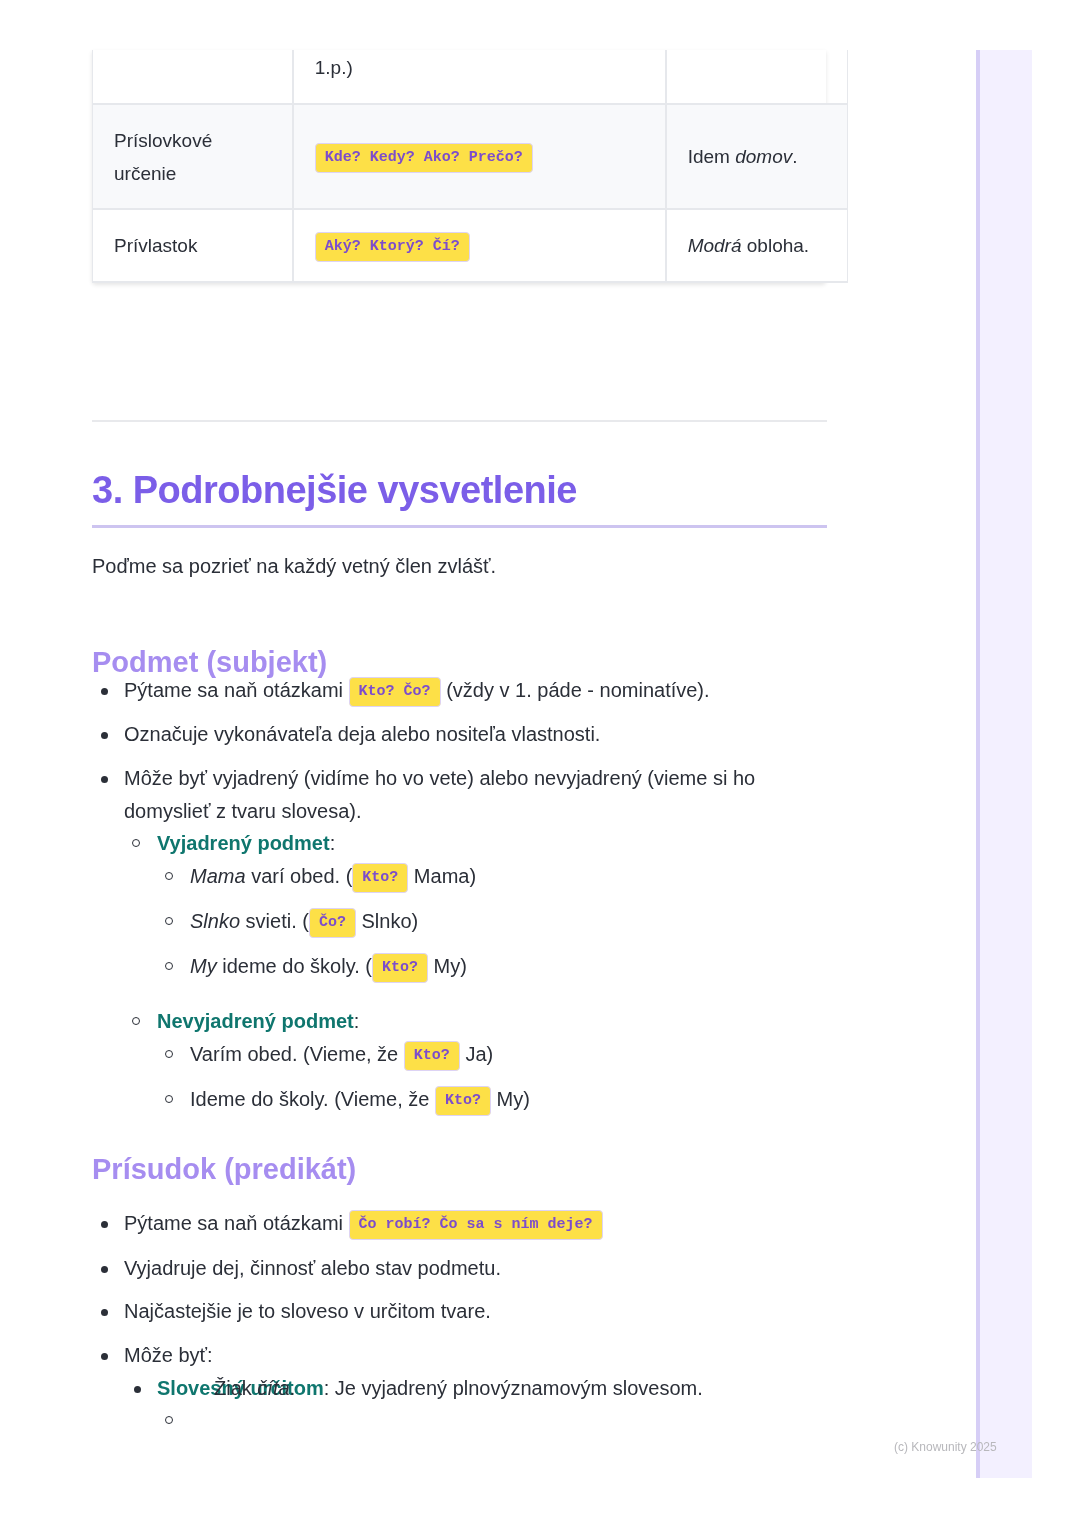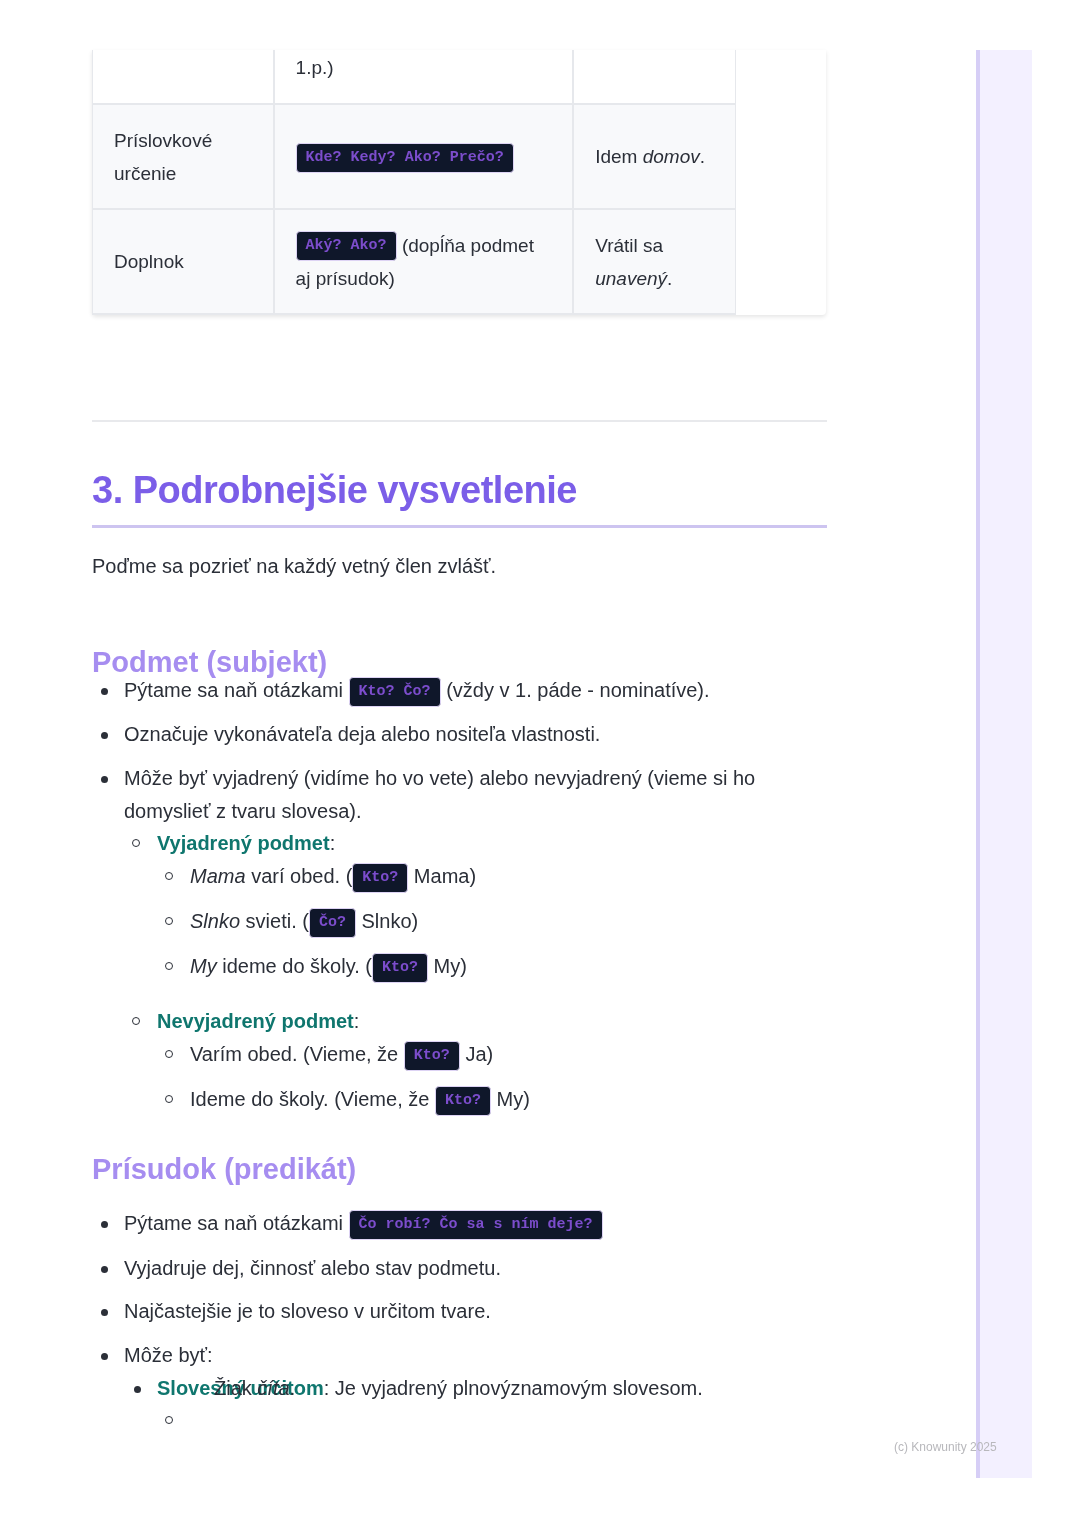--- a/index.html
+++ b/index.html
@@ -8,40 +8,40 @@
     font-family: "Liberation Sans", "DejaVu Sans", sans-serif;
     color: #1f2330;
   }
 
   
   .tbl-wrap {
     position: absolute; left: 92px; top: 50px; width: 734px;
     box-shadow: 0 2px 4px rgba(0,0,0,0.10);
     border-radius: 0 0 4px 4px;
   }
-  table { border-collapse: collapse; width: 644px; font-size: 19px; line-height: 33px; }
+  table { border-collapse: collapse; width: 756px; font-size: 19px; line-height: 33px; }
   td {
     border: 2px solid #e6e8ec; vertical-align: middle;
     padding: 0 21px; color: #2b2f38;
   }
   tr.r0 td { border-top: none; height: 52px; vertical-align: top; padding-top: 1px; }
   tr.r1 td { height: 103px; background: #f8f9fb; }
   tr.r2 td { height: 71px; background: #ffffff; }
   tr.r3 td { height: 103px; background: #f8f9fb; }
   td.c0 { width: 152px; }
   td.c1 { width: 320px; }
   td.c2 { width: 134px; }
   tr td:first-child { border-left: 1px solid #e6e8ec; }
   tr td:last-child { border-right: 1px solid #e6e8ec; }
 
   .chip {
     display: inline-block;
     font-family: "Liberation Mono", "DejaVu Sans Mono", monospace;
     font-weight: bold; font-size: 15px; line-height: 24px;
-    color: #7c4dcc; background: #0f172a;
+    color: #7c4dcc; background: #fde047;
     border: 1px solid #ddd3f4; border-radius: 4px;
     padding: 2px 9px; vertical-align: middle;
   }
   em { font-style: italic; }
 
   .hr { position: absolute; left: 92px; top: 420px; width: 735px; height: 2px; background: #e8e9ec; }
 
   .h2 {
     position: absolute; left: 92px; top: 466px; width: 735px;
     font-size: 38px; font-weight: bold; color: #7b5ee8; line-height: 48px;
@@ -78,24 +78,24 @@
         <tr class="r0">
       <td class="c0"></td>
       <td class="c1">1.p.)</td>
       <td class="c2"></td>
     </tr>
     <tr class="r1">
       <td class="c0">Príslovkové určenie</td>
       <td class="c1"><span class="chip">Kde? Kedy? Ako? Prečo?</span></td>
       <td class="c2"><span>Idem </span><em>domov</em><span>.</span></td>
     </tr>
-    <tr class="r3">
-      <td class="c0">Doplnok</td>
-      <td class="c1"><span class="chip">Aký? Ako?</span><span> (dopĺňa podmet aj prísudok)</span></td>
-      <td class="c2"><span>Vrátil sa </span><em>unavený</em><span>.</span></td>
+    <tr class="r2">
+      <td class="c0">Prívlastok</td>
+      <td class="c1"><span class="chip">Aký? Ktorý? Čí?</span></td>
+      <td class="c2"><em>Modrá</em><span> obloha.</span></td>
     </tr>
   </tbody>
     </table>
 </div>
 
 <div class="hr"></div>
 
 <div class="h2">3. Podrobnejšie vysvetlenie</div>
 <div class="h2-line"></div>
 

